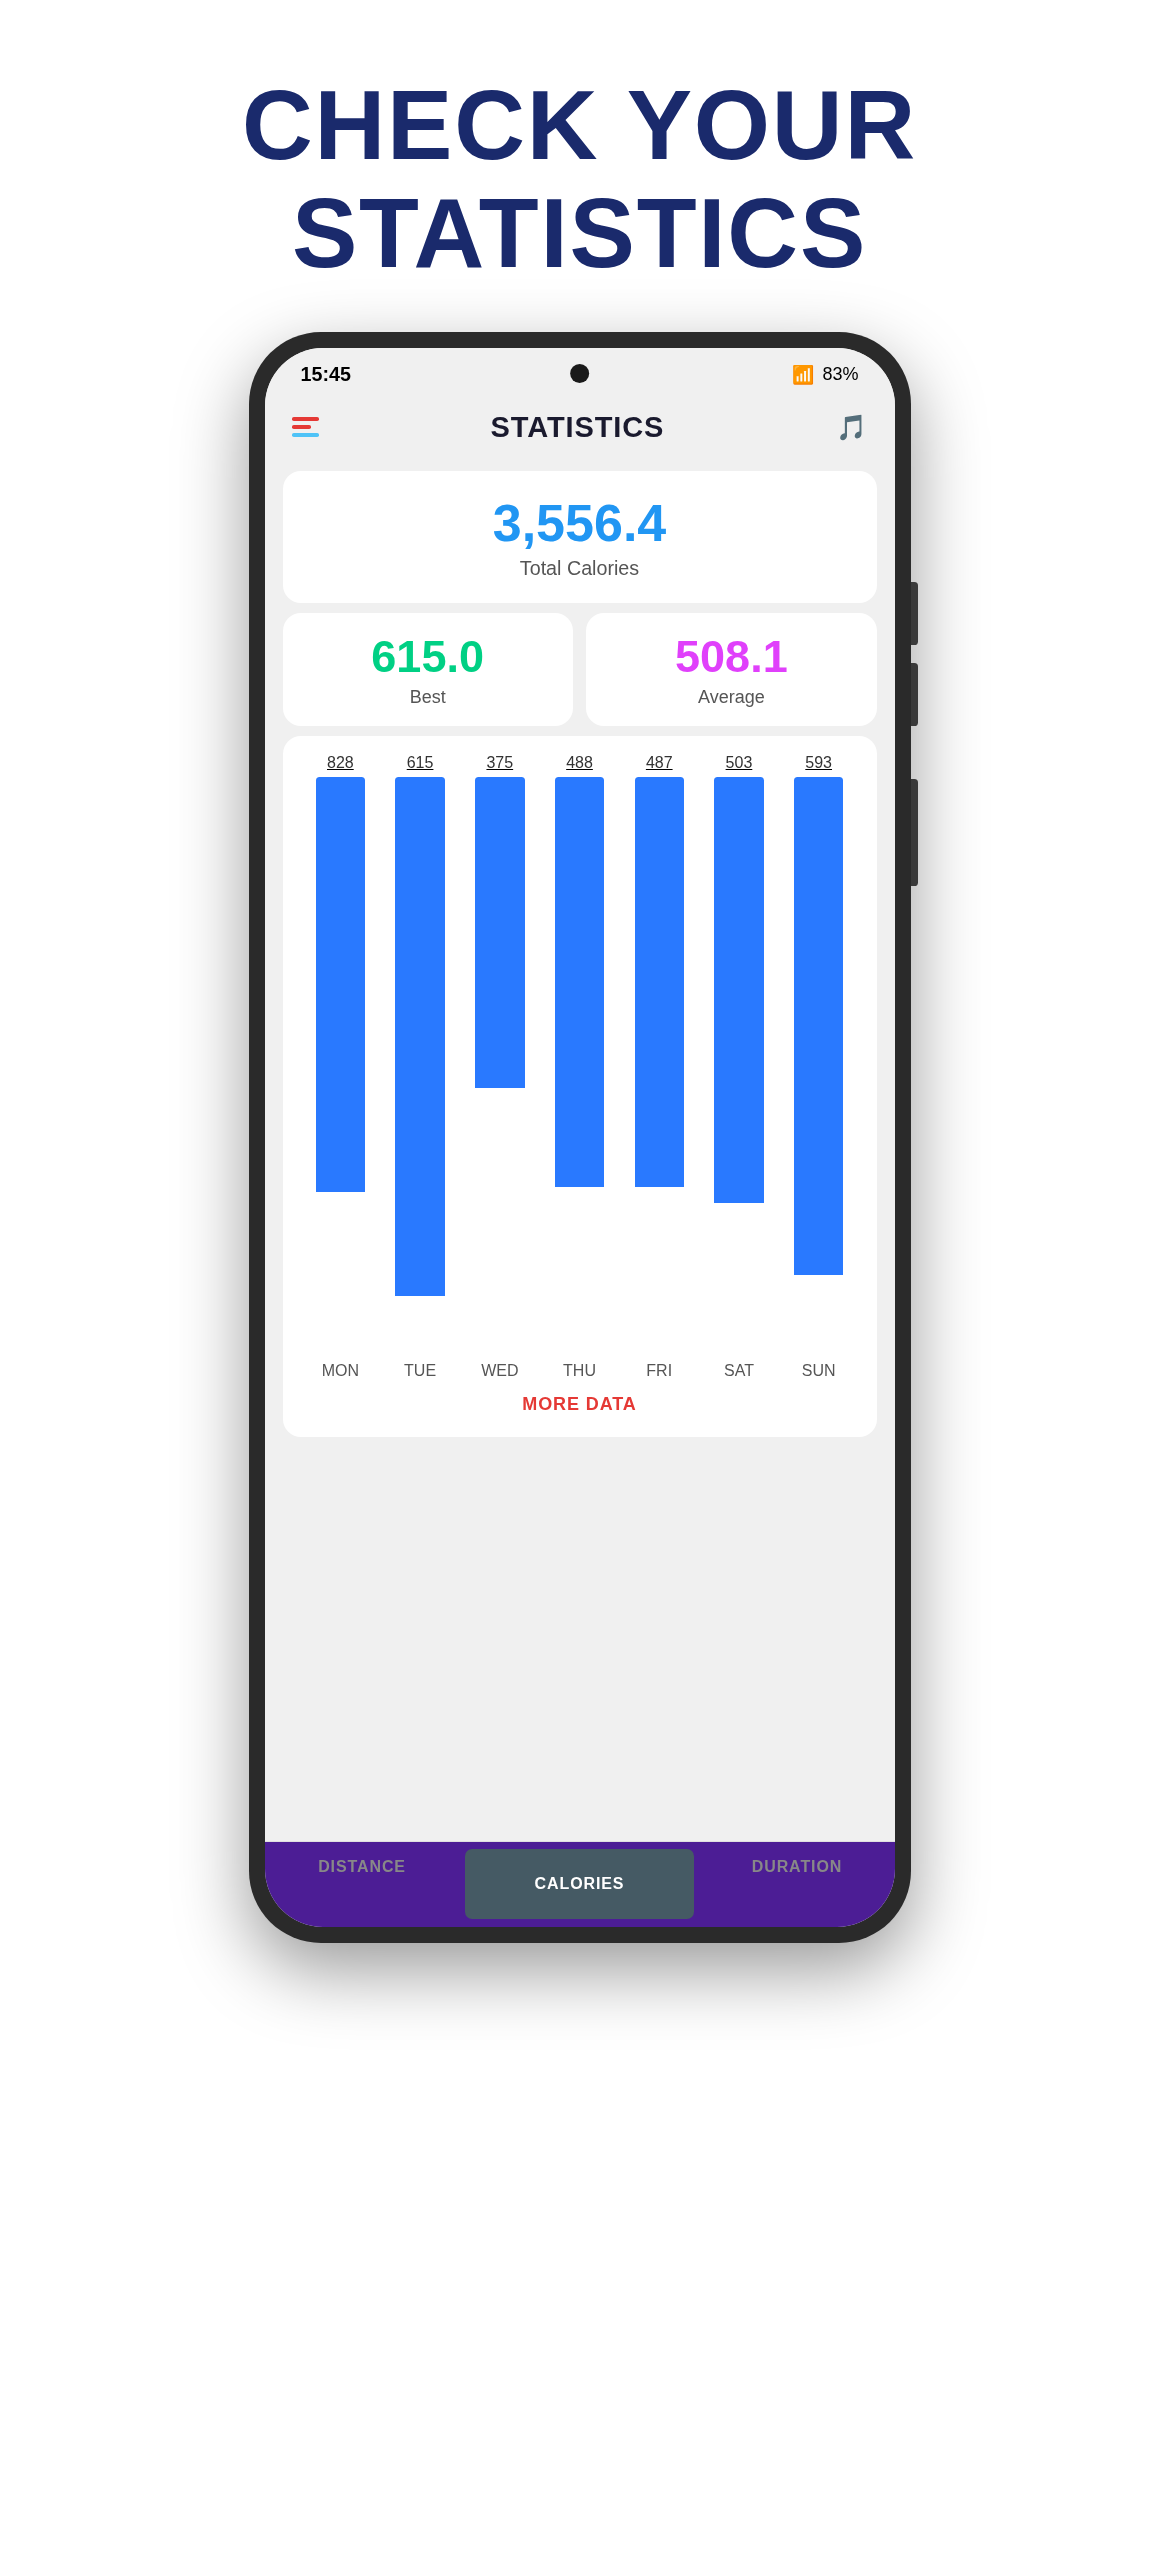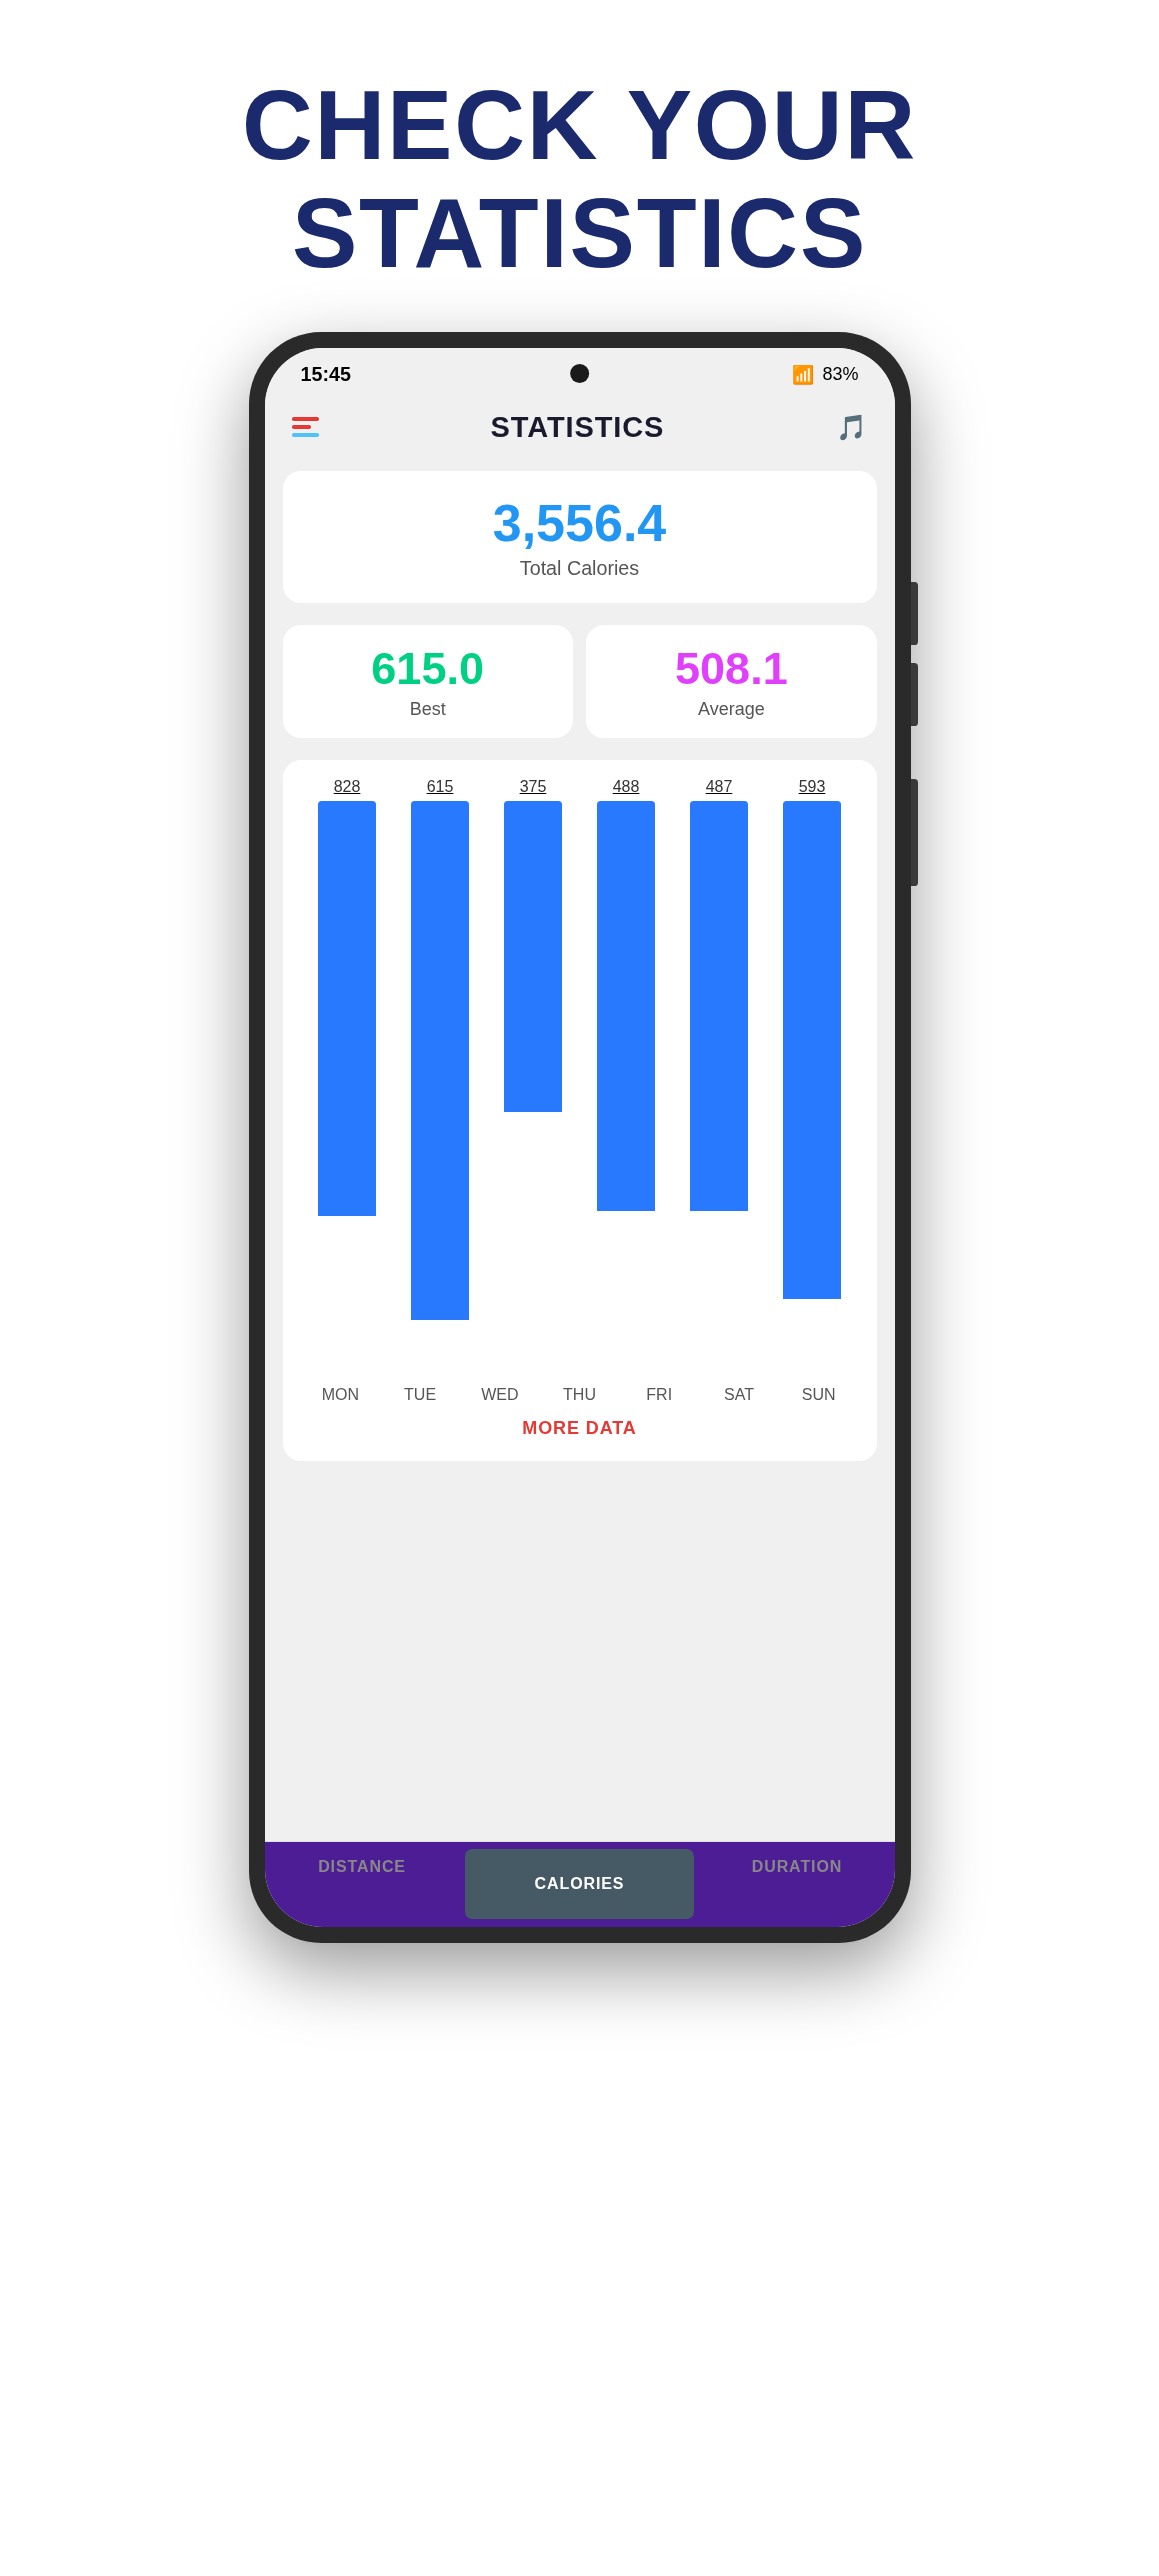--- a/index.html
+++ b/index.html
@@ -131,21 +131,21 @@
       color: #333;
     }
 
     
     .app-content {
       flex: 1;
       overflow-y: auto;
       padding: 9px 18px;
       display: flex;
       flex-direction: column;
-      gap: 22px;
+      gap: 10px;
       background: #f0f0f0;
     }
 
     
     .card {
       background: #ffffff;
       border-radius: 18px;
       padding: 22.4px;
     }
 
@@ -392,20 +392,24 @@
                 <div class="bar-value">375</div>
                 <div class="bar" style="height: 311px;"></div>
               </div>
               <div class="bar-group">
                 <div class="bar-value">488</div>
                 <div class="bar" style="height: 410px;"></div>
               </div>
               <div class="bar-group">
                 <div class="bar-value">487</div>
                 <div class="bar" style="height: 410px;"></div>
+              </div>
+              <div class="bar-group">
+                <div class="bar-value">503</div>
+                <div class="bar" style="height: 426px;"></div>
               </div>
               <div class="bar-group">
                 <div class="bar-value">593</div>
                 <div class="bar" style="height: 498px;"></div>
               </div>
             </div>
           <div class="x-axis-labels" id="x-labels">
           <div class="x-label">MON</div>
               <div class="x-label">TUE</div>
               <div class="x-label">WED</div>

